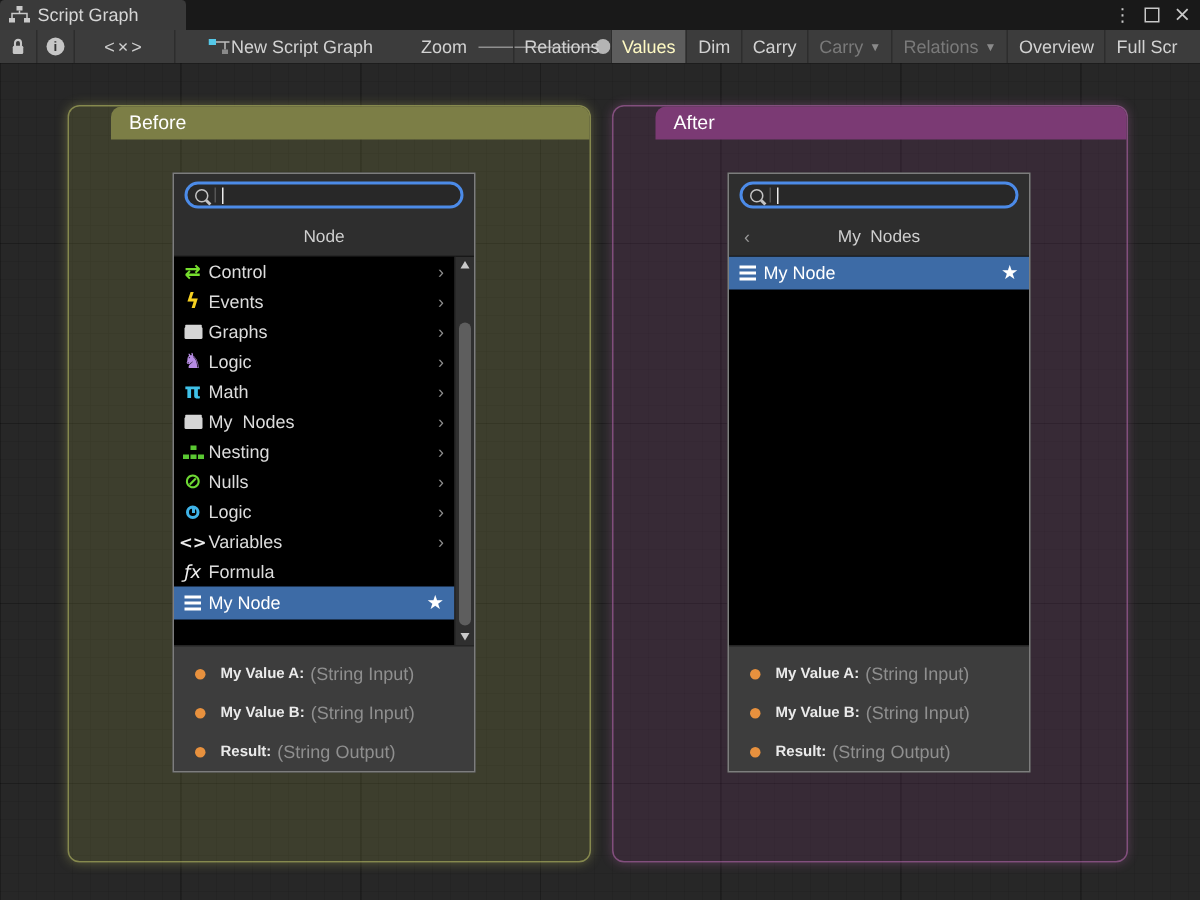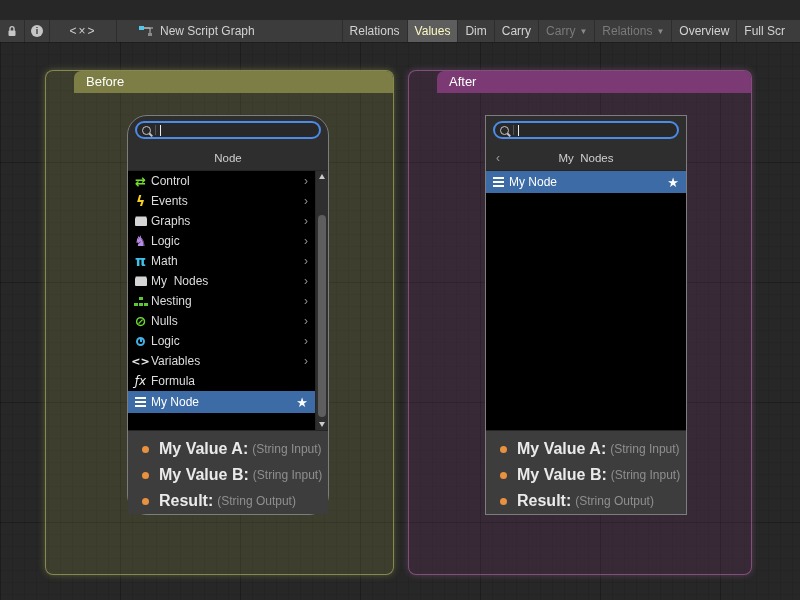--- a/index.html
+++ b/index.html
@@ -17,21 +17,21 @@
   .maxbox{width:8px;height:8px;border:1.5px solid #c8c8c8;display:inline-block;}
   .winctl .close{font-size:14px;line-height:1;}
   
   .toolbar{position:absolute;left:0;top:20px;width:800px;height:22px;background:#3c3c3c;
            border-bottom:1px solid #232323;color:#d2d2d2;font-size:12px;overflow:hidden;}
   .tb-left{position:absolute;left:0;top:0;height:22px;display:flex;align-items:center;}
   .tb-btn{height:22px;display:flex;align-items:center;justify-content:center;
           border-right:1px solid #2d2d2d;padding:0 8px;}
   .tb-btn.icon-btn{width:24px;padding:0;}
   .tb-btn.code{width:50px;color:#cfcfcf;letter-spacing:2px;}
-  .newgraph{display:flex;align-items:center;gap:6px;padding:0 10px;height:33px;margin-left:12px;}
+  .newgraph{display:flex;align-items:center;gap:0;padding:0 10px;height:33px;margin-left:12px;}
   .zoomwrap{display:flex;align-items:center;gap:8px;margin-left:22px;}
   .z-track{position:relative;width:86px;height:1px;background:#8f8f8f;}
   .z-knob{position:absolute;right:-2px;top:-5px;width:10px;height:10px;border-radius:50%;background:#b4b4b4;}
   .tb-right{position:absolute;right:8px;top:0;height:22px;display:flex;align-items:stretch;}
   .vbtn{display:flex;align-items:center;padding:0 7px;border-left:1px solid #2d2d2d;white-space:nowrap;gap:4px;}
   .vbtn.active{background:#5d5d5d;color:#fef9c3;justify-content:center;}
   .vbtn.disabled{color:#7a7a7a;}
   .dd{font-size:8px;color:#8a8a8a;}
   
   .canvas{position:absolute;left:0;top:42px;width:800px;height:558px;background-color:#272727;
@@ -99,28 +99,44 @@
   .sb-up{position:absolute;top:3px;left:3px;width:0;height:0;
          border-left:3.5px solid transparent;border-right:3.5px solid transparent;border-bottom:5px solid #cacaca;}
   .sb-down{position:absolute;bottom:3px;left:3px;width:0;height:0;
          border-left:3.5px solid transparent;border-right:3.5px solid transparent;border-top:5px solid #cacaca;}
   .sb-thumb{position:absolute;top:44px;left:2px;width:8px;height:202px;background:#5e5e5e;border-radius:4px;}
   
   .ports{height:84px;flex:none;background:#3d3d3d;border-top:1px solid #252525;
          padding:5px 0 0 14px;box-sizing:border-box;}
   .port{height:26px;display:flex;align-items:center;}
   .dot{width:7px;height:7px;border-radius:50%;background:#e8913e;flex:none;}
-  .port-name{font-weight:bold;color:#eaeaea;font-size:16px;margin-left:10px;}
+  .port-name{font-weight:bold;color:#eaeaea;font-size:10px;margin-left:10px;}
   .port-type{color:#8f8f8f;font-size:12px;margin-left:4px;}
 </style>
 </head>
 <body>
 
 <div id="stage">
 
+  <div class="tabbar">
+    <div class="tab">
+      <svg width="14" height="12" viewBox="0 0 14 12">
+        <rect x="5" y="0" width="4" height="3" fill="#c9c9c9"></rect>
+        <rect x="0" y="8" width="4" height="3" fill="#c9c9c9"></rect>
+        <rect x="10" y="8" width="4" height="3" fill="#c9c9c9"></rect>
+        <path d="M7 3v2M2 8V5h10v3" stroke="#c9c9c9" fill="none" stroke-width="1"></path>
+      </svg>
+      <span>Script Graph</span>
+    </div>
+    <div class="winctl">
+      <span class="menu">⋮</span>
+      <span class="maxbox"></span>
+      <span class="close">×</span>
+    </div>
+  </div>
 
   <div class="toolbar">
     <div class="tb-left">
       <div class="tb-btn icon-btn">
         <svg width="10" height="12" viewBox="0 0 10 12">
           <path d="M3 6V3.6a2 2 0 0 1 4 0V6" stroke="#c6c6c6" stroke-width="1.4" fill="none"></path>
           <rect x="1.5" y="5.5" width="7" height="5.5" rx="1" fill="#c6c6c6"></rect>
         </svg>
       </div>
       <div class="tb-btn icon-btn">
@@ -130,20 +146,27 @@
         <span>&lt;×&gt;</span>
       </div>
       <div class="newgraph">
         <svg width="15" height="12" viewBox="0 0 15 12">
           <path d="M5 3h6v5M5 3h9" stroke="#bdbdbd" fill="none" stroke-width="1"></path>
           <rect x="0" y="1" width="5" height="4" fill="#55c8e8"></rect>
           <rect x="9" y="8" width="4" height="3" fill="#8a8a8a"></rect>
         </svg>
         <span>New Script Graph</span>
       </div>
+      <div class="zoomwrap">
+        <span>Zoom</span>
+        <span class="z-track">
+            <span class="z-knob"></span>
+          </span>
+        <span>1x</span>
+      </div>
     </div>
     <div class="tb-right">
       <div class="vbtn">
           <span>Relations</span>
         </div>
       <div class="vbtn active">
           <span>Values</span>
         </div>
       <div class="vbtn">
           <span>Dim</span>
@@ -171,21 +194,21 @@
   <div class="canvas">
 
     <div class="group before">
       <div class="ghead">Before</div>
     </div>
 
     <div class="group after">
       <div class="ghead">After</div>
     </div>
 
-    <div class="finder" style="left:127px;border-radius:20px;">
+    <div class="finder" style="left:115px;">
       <div class="search-area">
         <div class="search-box">
           <span class="mag"></span>
           <span class="search-sep"></span>
           <span class="caret"></span>
         </div>
       </div>
       <div class="cat-header">Node</div>
       <div class="list">
         <div class="rows">

